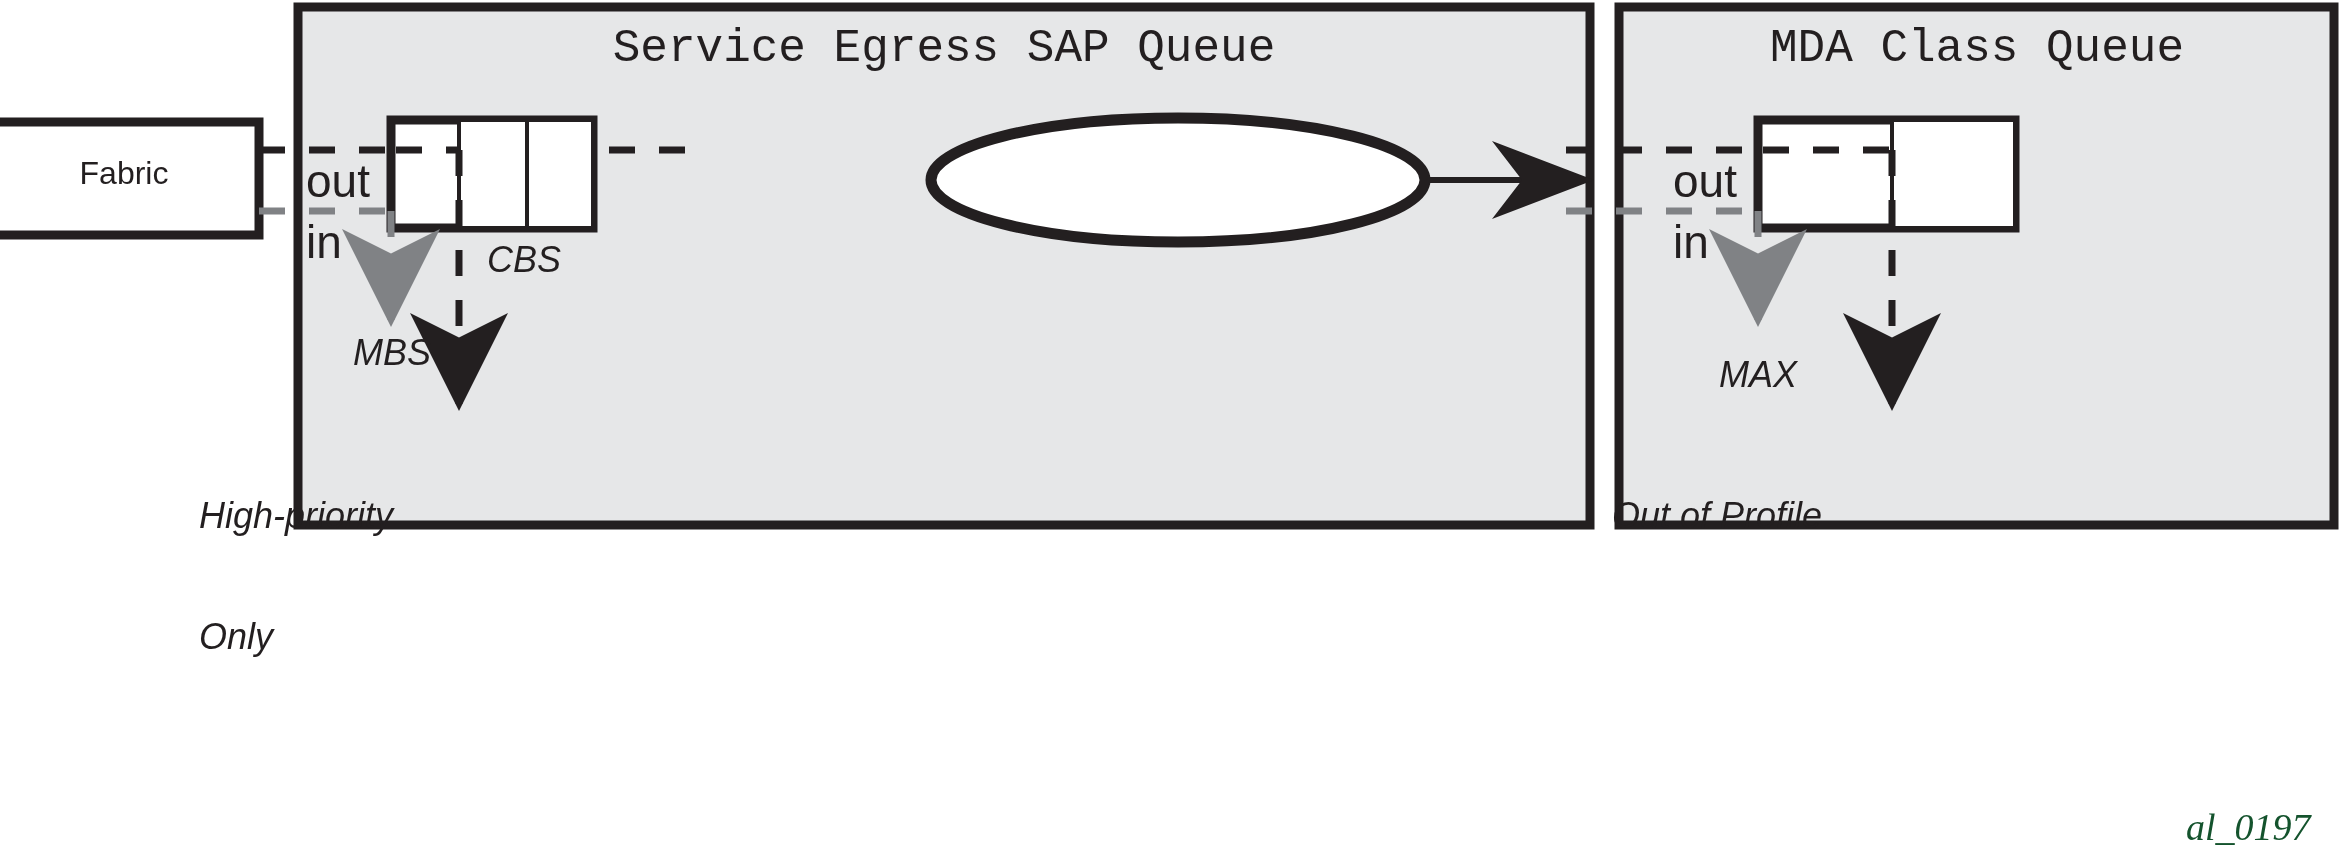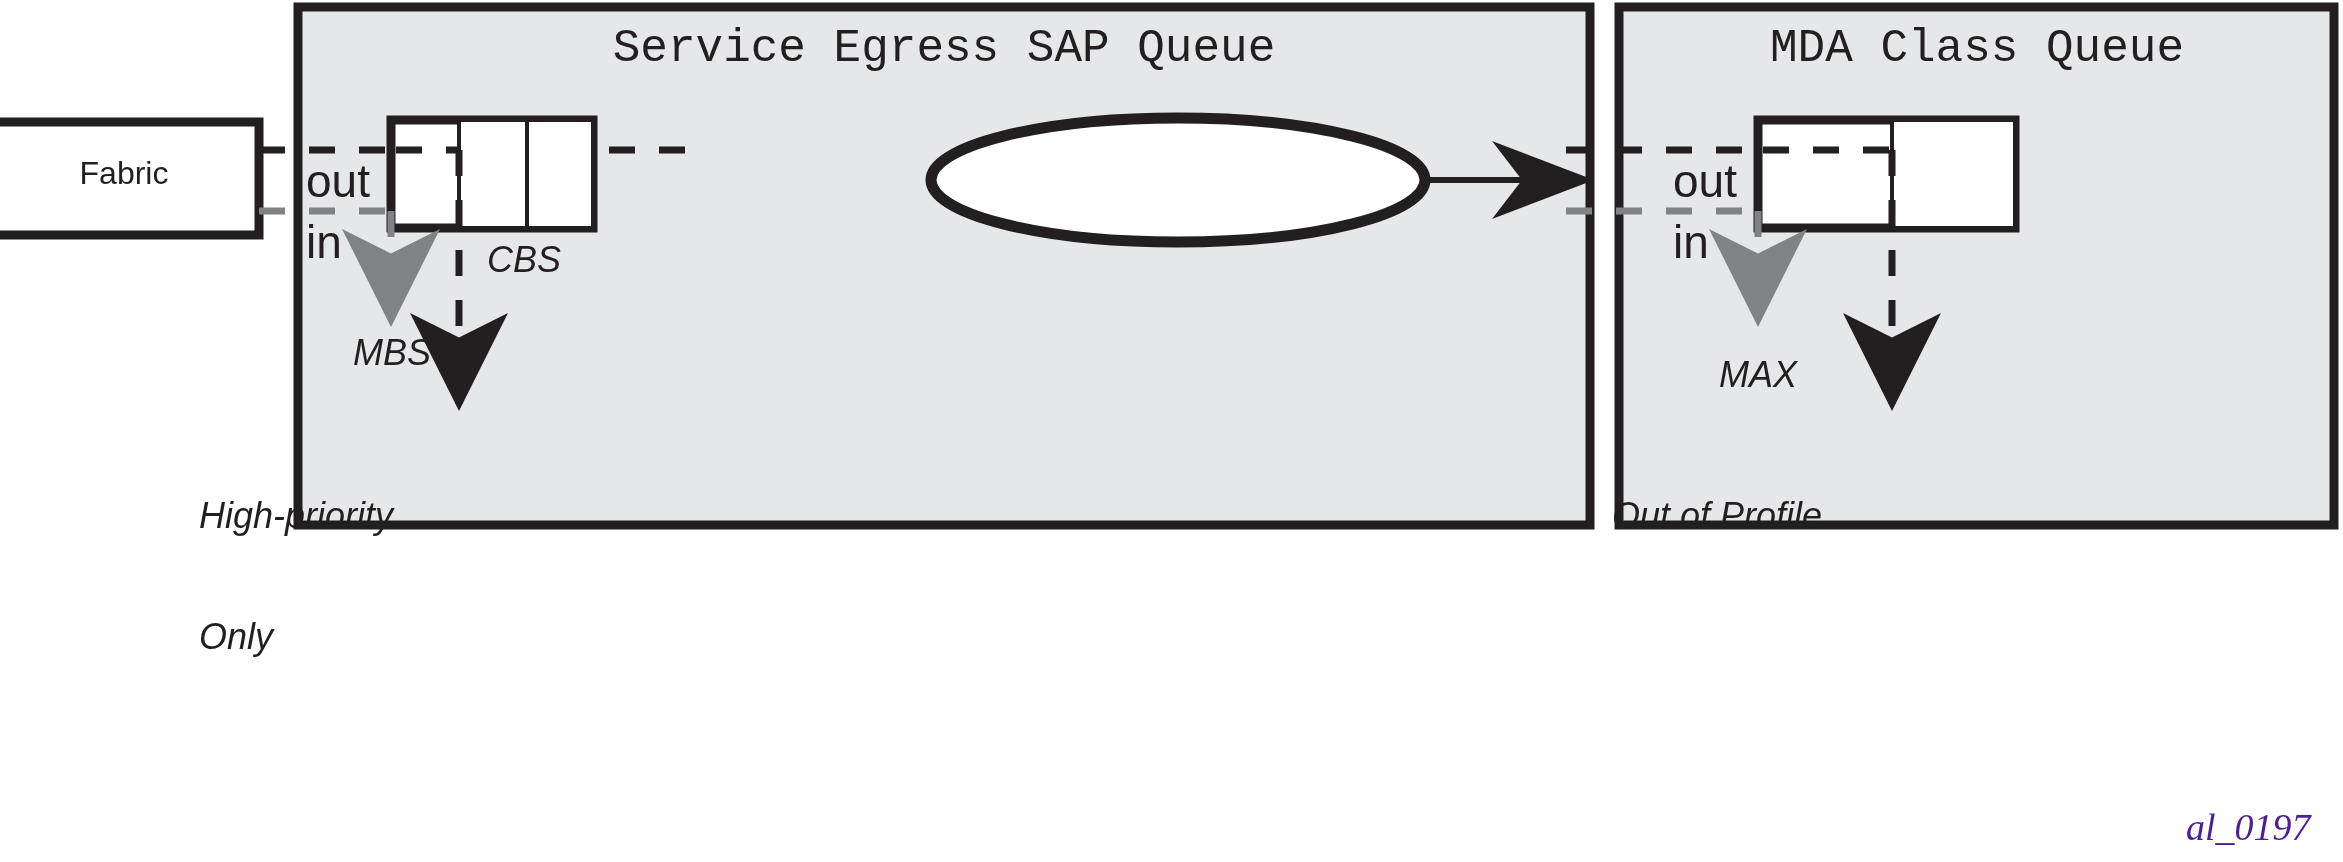--- a/index.html
+++ b/index.html
@@ -32,21 +32,21 @@
   .panel-title { font-size: 46px; font-family: Liberation Mono, monospace; }
   .node-label  { font-size: 32px; }
   .io-label    { font-size: 46px; }
   .ann-label   { font-size: 36px; text-align: left; font-style: italic; }
   .sched-label { font-size: 44px; text-align: center; line-height: 1.15; }
   .caption {
     position: absolute;
     font-family: "Liberation Serif", serif;
     font-style: italic;
     font-size: 38px;
-    color: #4c1d95;
+    color: #14532d;
   }
   .centerer { transform: translateX(-50%); }
 </style>
 </head>
 <body>
 
 <div id="canvas">
 
   <svg class="layer" viewBox="0 0 2343 862">
     <defs>

